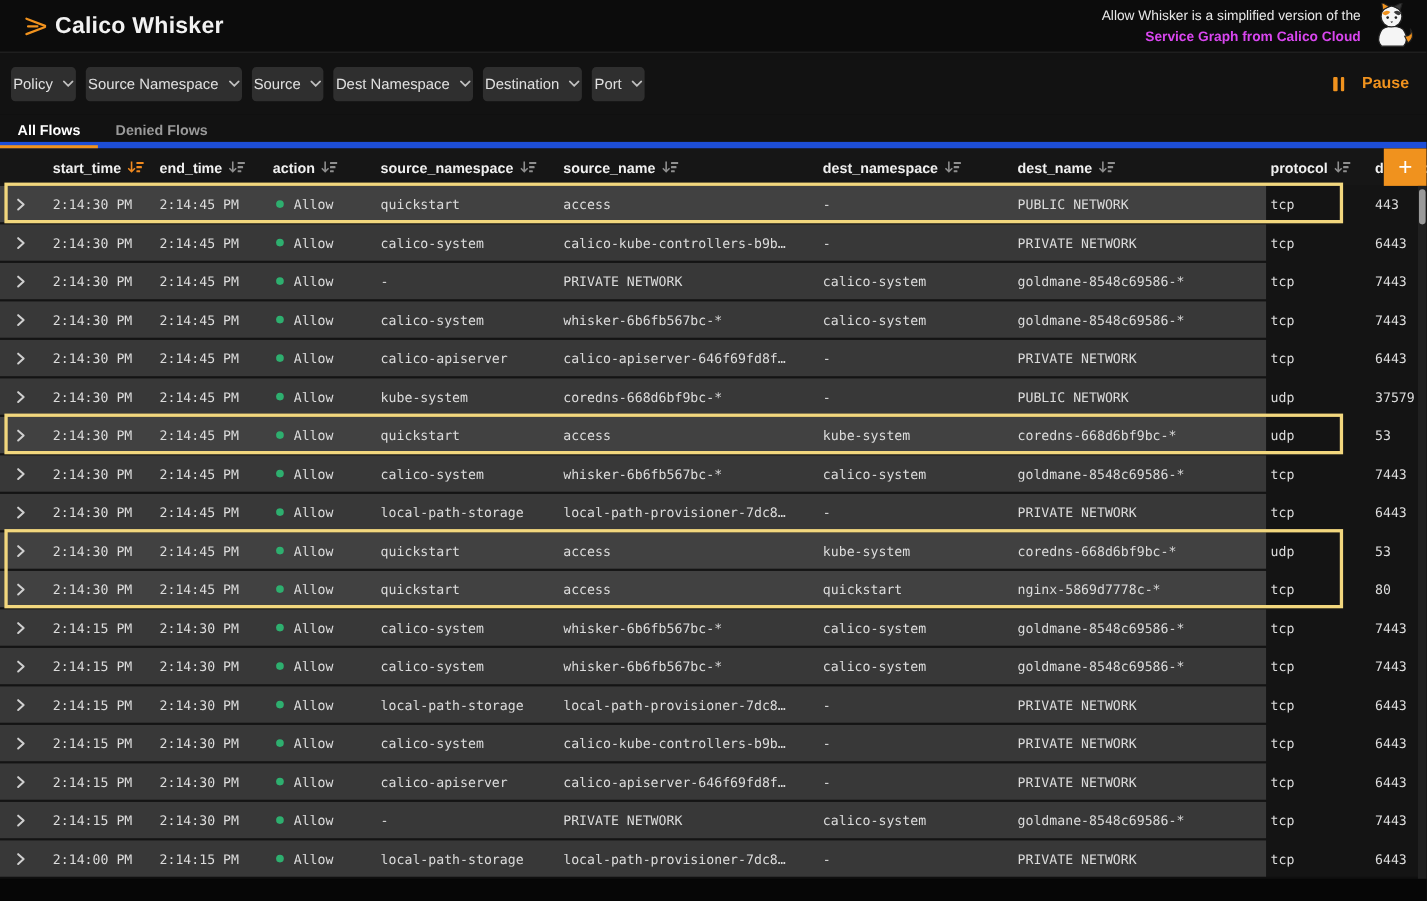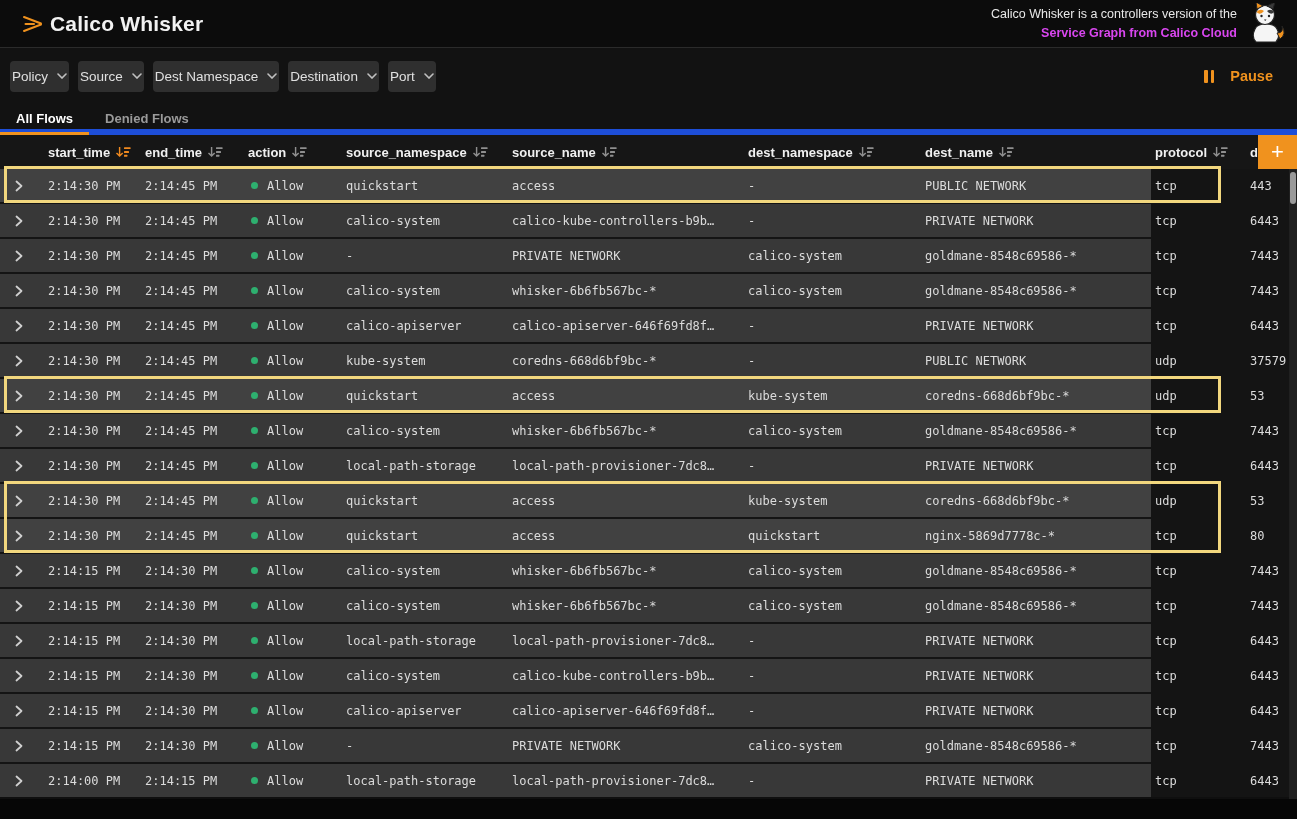--- a/index.html
+++ b/index.html
@@ -14,21 +14,21 @@
   .tagline { margin-left:auto; text-align:right; line-height:1.45; margin-right:10px; }
   .tagline .l1 { color:#e8e8e8; font-size:12.5px; }
   .tagline .l2 { color:#d946ef; font-size:12.5px; font-weight:bold; cursor:pointer; }
 
   
   .filterbar { height:56px; display:flex; align-items:center; gap:9px; padding:0 10px; background:#121212; }
   .fbtn { height:31px; background:#2f2f2f; border:none; border-radius:4px; color:#e0e0e0;
           font-size:13.5px; font-family:"Liberation Sans",sans-serif; padding:0 2px;
           display:flex; align-items:center; gap:9px; cursor:pointer; }
   .pause { margin-left:auto; display:flex; align-items:center; gap:16px; background:none; border:none;
-           color:#f0921e; font-size:14.5px; font-weight:bold; cursor:pointer; margin-right:14px;
+           color:#f0921e; font-size:14.5px; font-weight:bold; cursor:pointer; margin-right:6px;
            font-family:"Liberation Sans",sans-serif; }
   .pause .bars { display:flex; gap:3px; }
   .pause .bars i { display:block; width:3.5px; height:13px; background:#f0921e; border-radius:1px; }
 
   
   .tabs { height:31px; display:flex; align-items:flex-start; border-bottom:6px solid #1d4ed8; background:#121212; }
   .tab { position:relative; height:29px; padding:0 16px; display:flex; align-items:center;
          font-size:13px; font-weight:bold; color:#9a9a9a; background:none; border:none; cursor:pointer;
          font-family:"Liberation Sans",sans-serif; }
   .tab.active { color:#ffffff; }
@@ -72,21 +72,21 @@
     <span>
       <svg width="22" height="24" viewBox="0 0 22 24" fill="none" stroke="#f0921e" stroke-width="2" stroke-linecap="round">
         <path d="M2 5 L19 11.5"></path>
           <path d="M2 19 L19 12.5"></path>
           <path d="M3.5 12 L12 12"></path>
       </svg>
     </span>
     <h1>Calico Whisker</h1>
   </div>
   <div class="tagline">
-    <div class="l1">Calico Whisker is a controllers version of the</div>
+    <div class="l1">Allow Whisker is a simplified version of the</div>
     <div class="l2">Service Graph from Calico Cloud</div>
   </div>
   <span>
     <svg width="38" height="42" viewBox="0 0 38 42">
       <path d="M8 26 Q4 34 9 39 L29 39 Q34 33 30 26 Q28 21 19 21 Q10 21 8 26 Z" fill="#f5f5f5" stroke="#222" stroke-width="1.2"></path>
       <path d="M30 30 Q37 30 35 23 Q40 31 33 36 Z" fill="#f0921e" stroke="#222" stroke-width="1"></path>
       <circle cx="18" cy="12" r="9.5" fill="#f5f5f5" stroke="#222" stroke-width="1.2"></circle>
       <path d="M10 6 L9 -1 L16 3 Z" fill="#f0921e" stroke="#222" stroke-width="1"></path>
       <path d="M26 6 L28 -1 L20 3 Z" fill="#3a3a3a" stroke="#222" stroke-width="1"></path>
       <path d="M9.5 9 Q13 5 17 8 Q13 13 9.5 9 Z" fill="#f0921e"></path>
@@ -95,20 +95,28 @@
         <circle cx="22" cy="13" r="1.2" fill="#222"></circle>
       <path d="M17 16.5 L19.5 16.5 L18.2 18 Z" fill="#222"></path>
     </svg>
   </span>
 </header>
 
 <div class="filterbar">
 
   <button class="fbtn">
       <span>Policy</span>
+      <span>
+        <svg width="10" height="6" viewBox="0 0 10 6">
+          <path d="M1 1 L5 5 L9 1" fill="none" stroke="#c0c0c0" stroke-width="1.6" stroke-linecap="round"></path>
+        </svg>
+      </span>
+    </button>
+    <button class="fbtn">
+      <span>Source Namespace</span>
       <span>
         <svg width="10" height="6" viewBox="0 0 10 6">
           <path d="M1 1 L5 5 L9 1" fill="none" stroke="#c0c0c0" stroke-width="1.6" stroke-linecap="round"></path>
         </svg>
       </span>
     </button>
     <button class="fbtn">
       <span>Source</span>
       <span>
         <svg width="10" height="6" viewBox="0 0 10 6">

